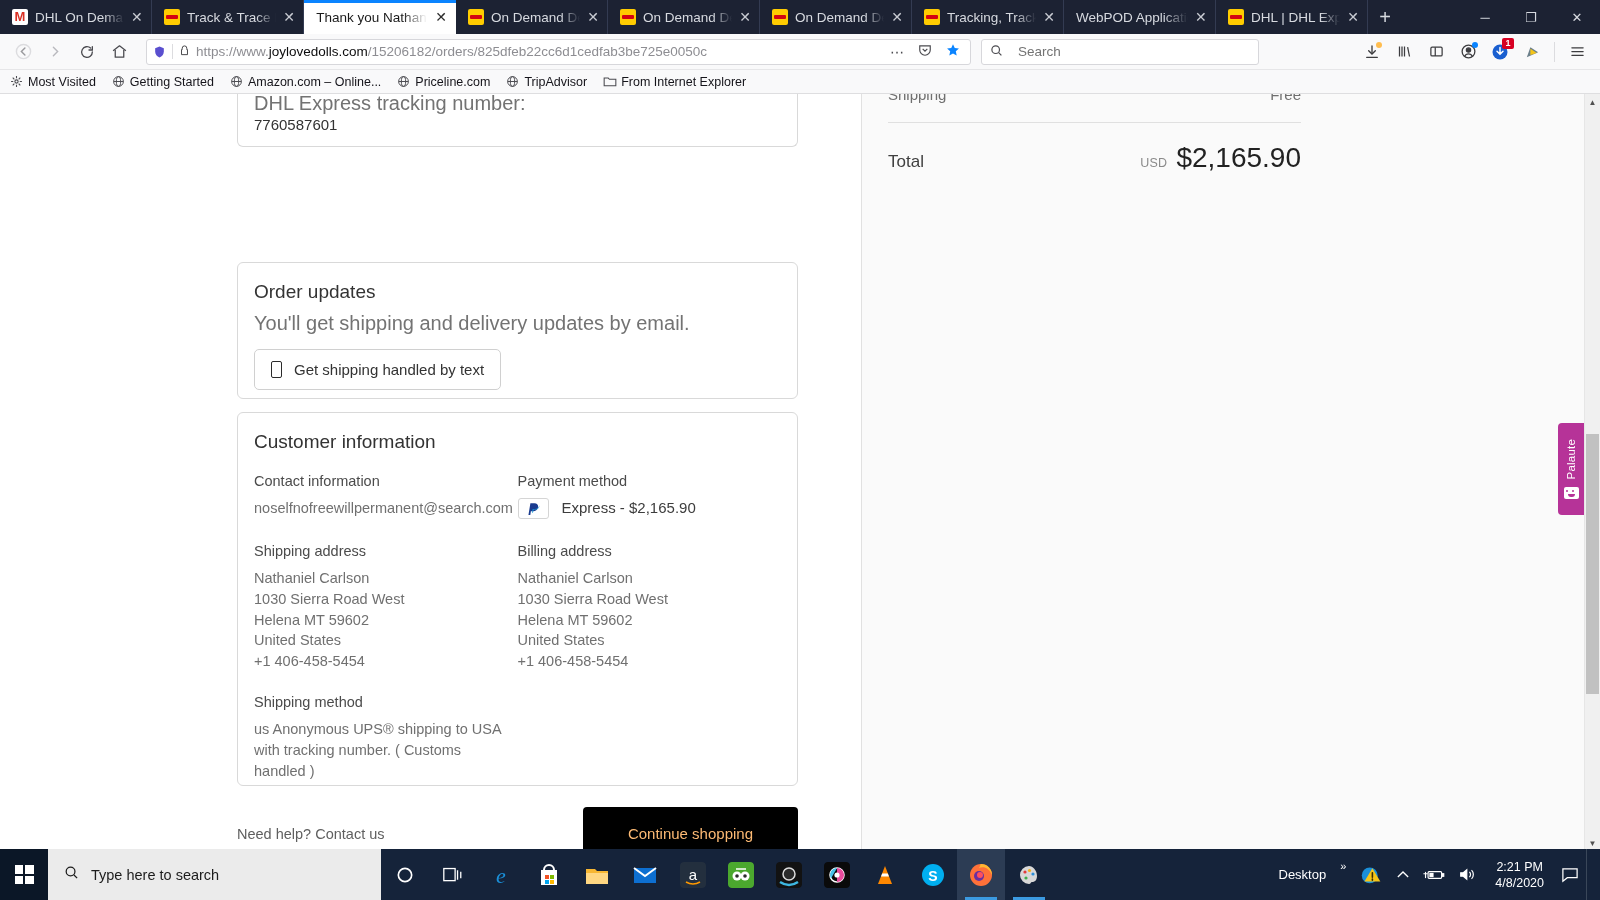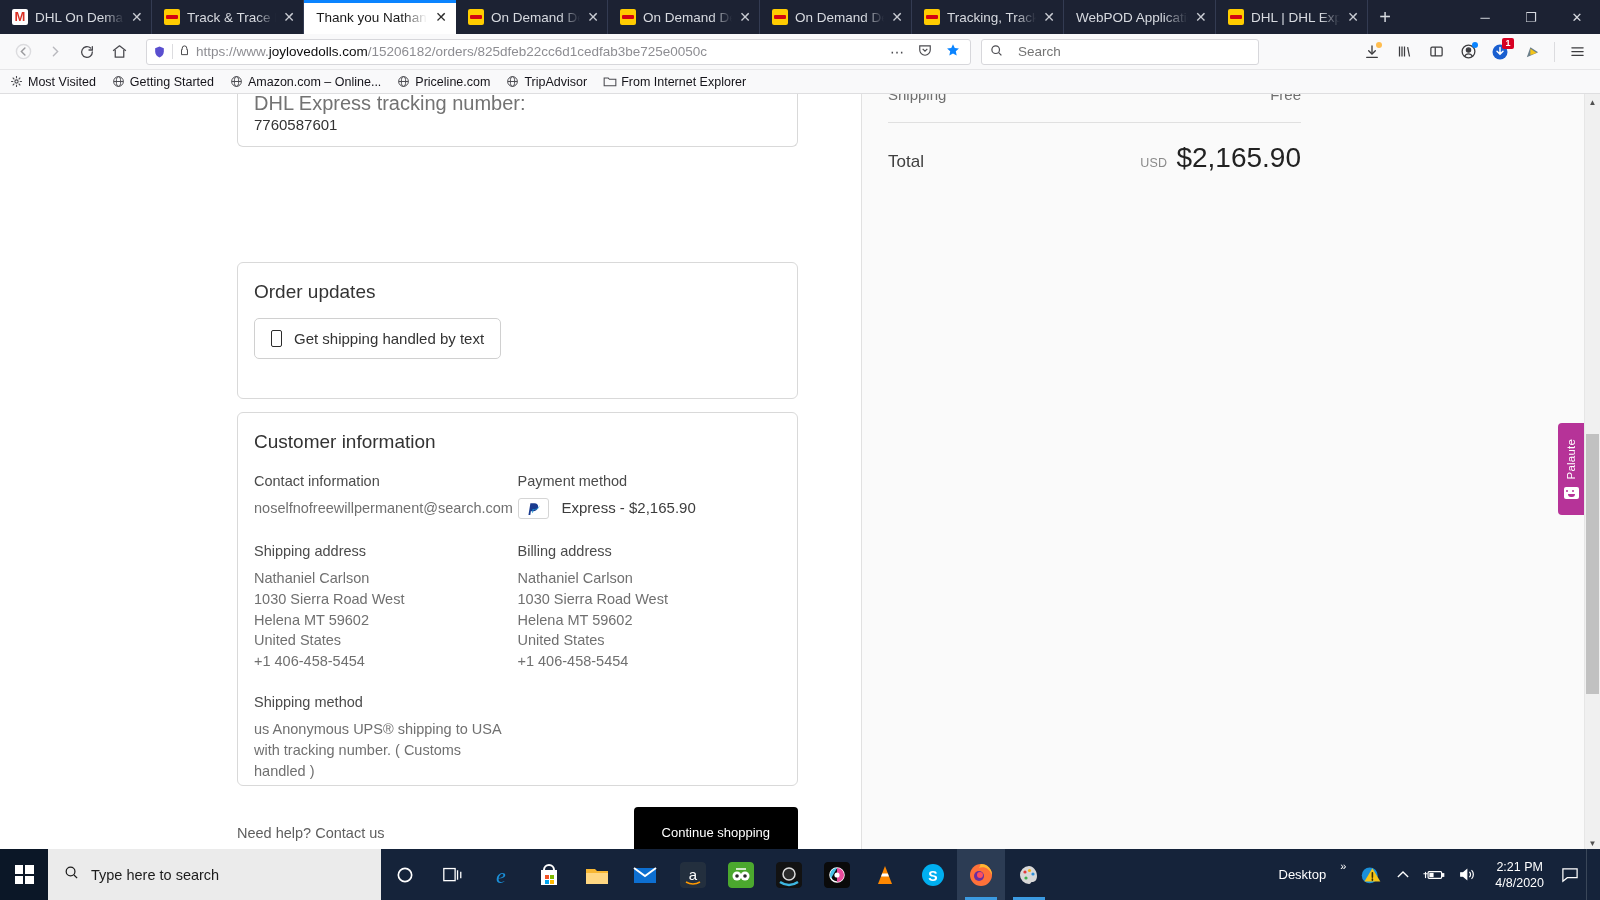--- a/index.html
+++ b/index.html
@@ -157,22 +157,22 @@
     vertical-align: middle;
   }
   .pay-row { display: flex; align-items: center; gap: 13px; }
 
   #footer-row {
     position: absolute; left: 237px; top: 713px; width: 561px;
     display: flex; align-items: center; justify-content: space-between;
   }
   #need-help { font-size: 14.5px; color: #5f5f5f; }
   #btn-continue {
-    background: #000; color: #ffffff; font-size: 13px; border: none;
-    padding: 18px 28px; border-radius: 4px; cursor: pointer;
+    background: #000; color: #fdba74; font-size: 15px; border: none;
+    padding: 18px 45px; border-radius: 4px; cursor: pointer;
   }
 
   
   #sum-shipping {
     position: absolute; left: 26px; top: -8px; width: 413px;
     display: flex; justify-content: space-between;
   }
   #sum-shipping span { font-size: 15px; color: #6f6f6f; }
   #sum-rule { position: absolute; left: 26px; top: 28px; width: 413px; height: 1px; background: #e0e0e0; }
   #sum-total {
@@ -484,20 +484,21 @@
 
       <div id="main-col">
 
         <div class="card clip-top" id="card-tracking">
           <div class="lbl-muted">DHL Express tracking number:</div>
           <div class="val">7760587601</div>
         </div>
 
         <div class="card" id="card-updates">
           <h2 class="sec">Order updates</h2>
+          <div class="lbl-muted" style="margin-top:9px">You'll get shipping and delivery updates by email.</div>
           <button id="btn-sms">
             <span class="phone-ico"></span>
             <span>Get shipping handled by text</span>
           </button>
         </div>
 
         <div class="card" id="card-customer">
           <h2 class="sec">Customer information</h2>
 
           <div class="cust-grid">

